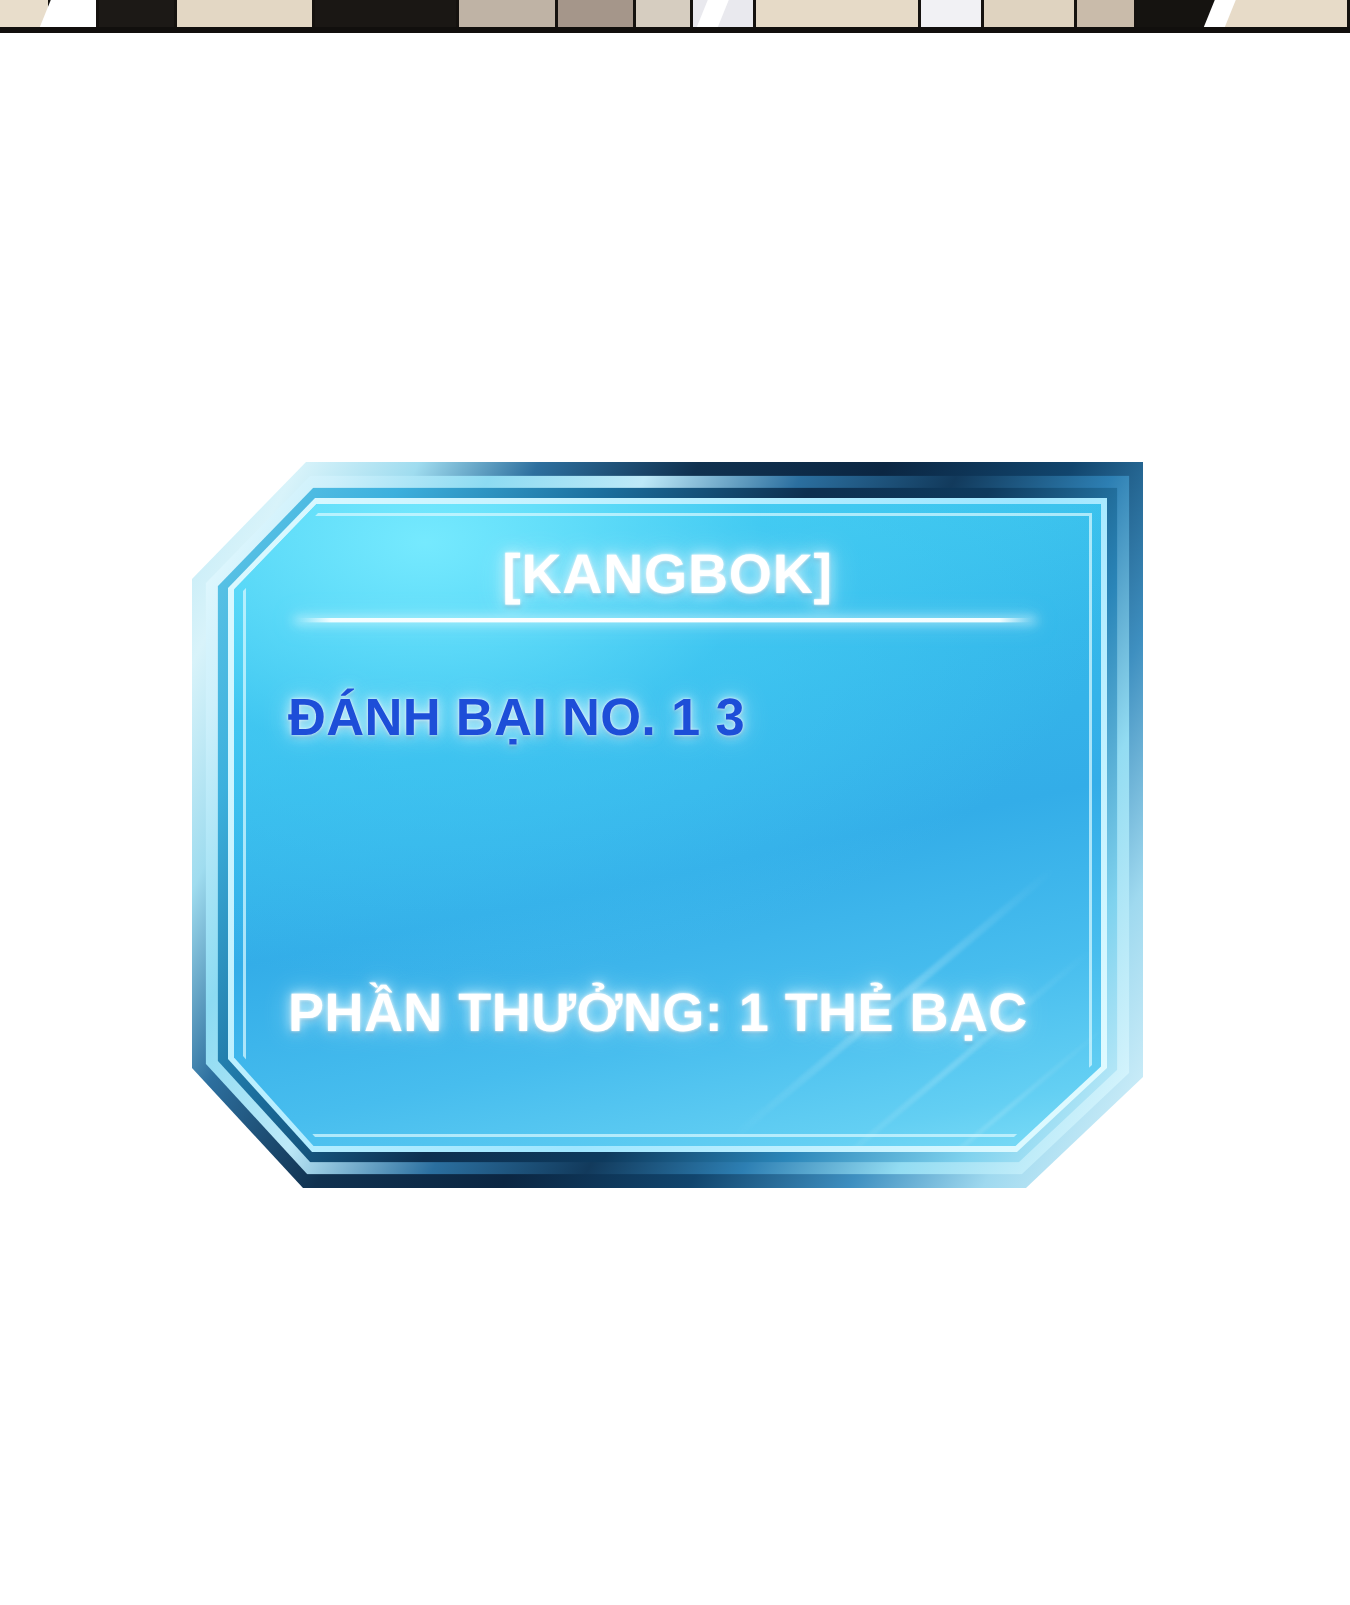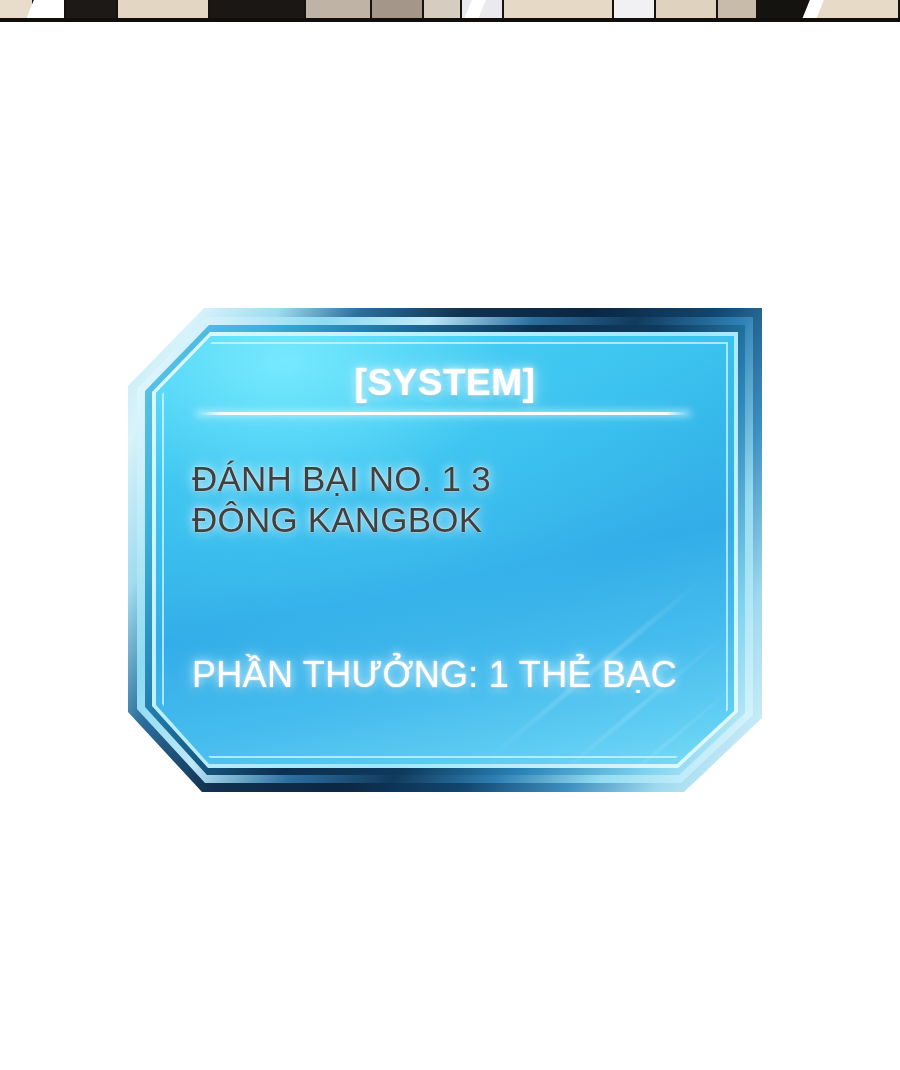--- a/index.html
+++ b/index.html
@@ -253,41 +253,41 @@
   }
 
   #message-block {
     position: absolute;
     left: 36px;
     top: 122px;
     right: 20px;
   }
   .msg-line {
     font-size: 35px;
-    font-weight: normal;
+    font-weight: bold;
     line-height: 41px;
     letter-spacing: 0.2px;
-    color: #404040;
+    color: #1d4ed8;
     text-shadow:
       0 0 2px rgba(255,255,255,0.9),
       0 0 8px rgba(225,250,255,0.9),
       0 0 18px rgba(185,238,255,0.75),
       0 2px 3px rgba(30,110,160,0.4);
     white-space: pre;
     font-family: "Liberation Sans", sans-serif;
   }
   #reward-block {
     position: absolute;
     left: 36px;
     top: 318px;
     right: 14px;
   }
   #reward-line {
     font-size: 36px;
-    font-weight: normal;
+    font-weight: bold;
     letter-spacing: 0.3px;
     color: #ffffff;
     text-shadow:
       0 0 2px rgba(255,255,255,0.9),
       0 0 8px rgba(225,250,255,0.9),
       0 0 18px rgba(185,238,255,0.75),
       0 2px 3px rgba(30,110,160,0.4);
     white-space: pre;
     font-family: "Liberation Sans", sans-serif;
   }
@@ -326,27 +326,26 @@
 
   <div id="panel-body">
       <div class="sheen" style="left: 300px; top: 330px; width: 280px; height: 5px; opacity: 0.45;"></div>
       <div class="sheen" style="left: 360px; top: 372px; width: 240px; height: 4px; opacity: 0.35;"></div>
       <div class="sheen" style="left: 418px; top: 404px; width: 190px; height: 3px; opacity: 0.3;"></div>
     </div>
   <div id="body-inner-line"></div>
 
   <div id="panel-content">
 
-    <div id="panel-title">[SYSTEM]</div>
+    <div id="panel-title">[KANGBOK]</div>
 
     <div id="title-divider"></div>
 
     <div id="message-block">
       <div class="msg-line">ĐÁNH BẠI NO. 1 3</div>
-      <div class="msg-line">ĐÔNG KANGBOK</div>
     </div>
 
     <div id="reward-block">
       <div id="reward-line">PHẦN THƯỞNG: 1 THẺ BẠC</div>
     </div>
 
   </div>
 </div>
 
 </body></html>

